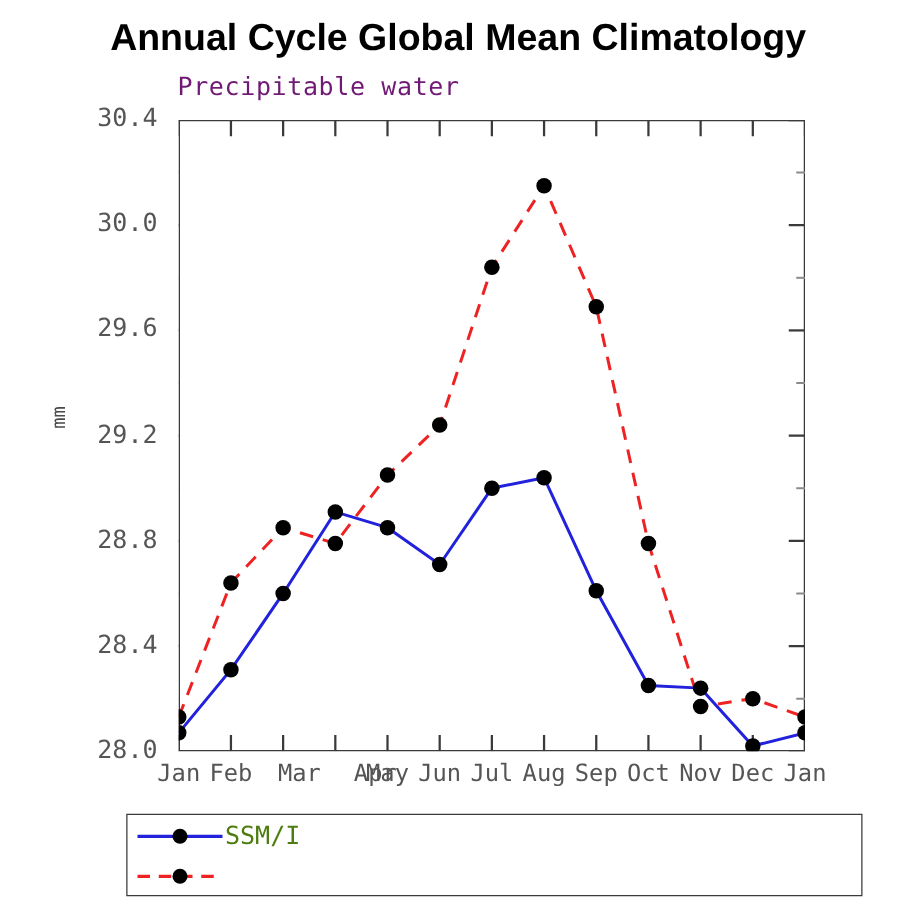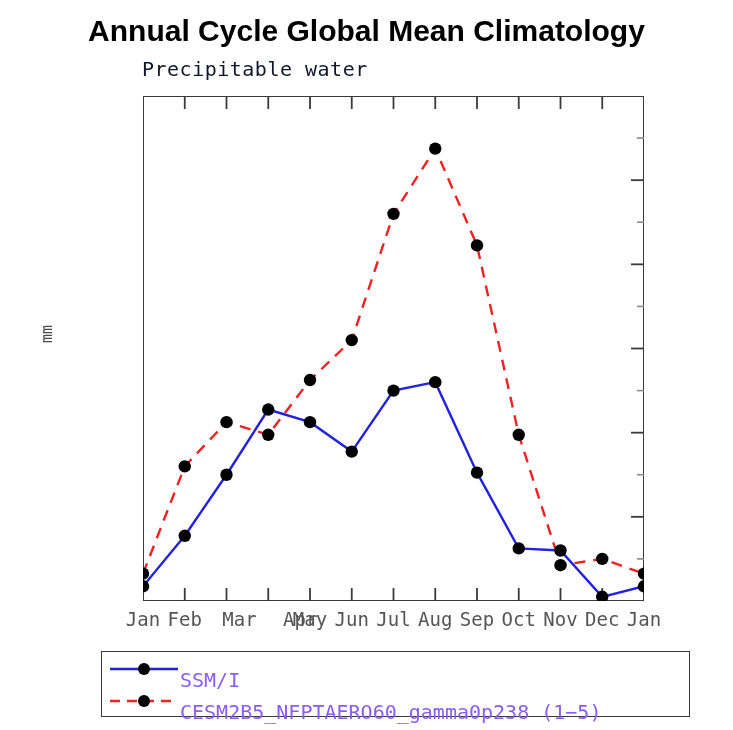--- a/index.html
+++ b/index.html
@@ -32,21 +32,21 @@
     color: #000000;
     letter-spacing: 0px;
     white-space: nowrap;
   }
   .sub-title {
     position: absolute;
     left: 142px;
     top: 57px;
     font-family: "DejaVu Sans Mono", monospace;
     font-size: 20px;
-    color: #0f172a;
+    color: #701a75;
     letter-spacing: 0.5px;
     white-space: nowrap;
   }
   
   .y-axis-label {
     position: absolute;
     left: 30px;
     top: 325px;
     width: 34px;
     text-align: center;
@@ -129,24 +129,24 @@
   .legend-sample {
     position: absolute;
     left: 6px;
     top: 0;
     width: 72px;
     height: 33px;
   }
   .legend-text {
     position: absolute;
     left: 78px;
-    top: 16px;
+    top: 4px;
     font-family: "DejaVu Sans Mono", monospace;
     font-size: 20px;
-    color: #8b5cf6;
+    color: #4d7c0f;
     white-space: nowrap;
     letter-spacing: 0px;
   }
 </style>
 </head>
 <body>
 
 <div id="root">
 
   <div class="main-title">Annual Cycle Global Mean Climatology</div>
@@ -235,20 +235,29 @@
         <circle cx="250.50" cy="117.83" r="6.2" fill="#000000"></circle>
         <circle cx="292.25" cy="52.60" r="6.2" fill="#000000"></circle>
         <circle cx="334.00" cy="149.40" r="6.2" fill="#000000"></circle>
         <circle cx="375.75" cy="338.77" r="6.2" fill="#000000"></circle>
         <circle cx="417.50" cy="469.23" r="6.2" fill="#000000"></circle>
         <circle cx="459.25" cy="462.92" r="6.2" fill="#000000"></circle>
         <circle cx="501.00" cy="477.65" r="6.2" fill="#000000"></circle>
       </g>
   </svg>
 
+  <div id="ytick-labels">
+      <div class="ytick-label" style="top: 82px;">30.4</div>
+      <div class="ytick-label" style="top: 166.167px;">30.0</div>
+      <div class="ytick-label" style="top: 250.333px;">29.6</div>
+      <div class="ytick-label" style="top: 334.5px;">29.2</div>
+      <div class="ytick-label" style="top: 418.667px;">28.8</div>
+      <div class="ytick-label" style="top: 502.833px;">28.4</div>
+      <div class="ytick-label" style="top: 587px;">28.0</div>
+    </div>
   <div id="xtick-labels">
       <div class="xtick-label" style="left: 143px; top: 0px;">Jan</div>
       <div class="xtick-label" style="left: 184.75px; top: 0px;">Feb</div>
       <div class="xtick-label" style="left: 226.5px; top: 0px; margin-left: 13px;">Mar</div>
       <div class="xtick-label" style="left: 268.25px; top: 0px; margin-left: 32px;">Apr</div>
       <div class="xtick-label" style="left: 310px; top: 0px;">May</div>
       <div class="xtick-label" style="left: 351.75px; top: 0px;">Jun</div>
       <div class="xtick-label" style="left: 393.5px; top: 0px;">Jul</div>
       <div class="xtick-label" style="left: 435.25px; top: 0px;">Aug</div>
       <div class="xtick-label" style="left: 477px; top: 0px;">Sep</div>
@@ -264,17 +273,16 @@
         <line x1="2" y1="17" x2="70" y2="17" stroke="#2222dd" stroke-width="2.6"></line>
         <circle cx="36" cy="17" r="6" fill="#000000"></circle>
       </svg>
       <div class="legend-text">SSM/I</div>
     </div>
     <div class="legend-row" style="top:32px;">
       <svg class="legend-sample" viewBox="0 0 72 33">
         <line x1="2" y1="17" x2="70" y2="17" stroke="#ee2222" stroke-width="2.6" stroke-dasharray="10,7"></line>
         <circle cx="36" cy="17" r="6" fill="#000000"></circle>
       </svg>
-      <div class="legend-text">CESM2B5_NFPTAERO60_gamma0p238 (1−5)</div>
     </div>
   </div>
 
 </div>
 
 </body></html>

